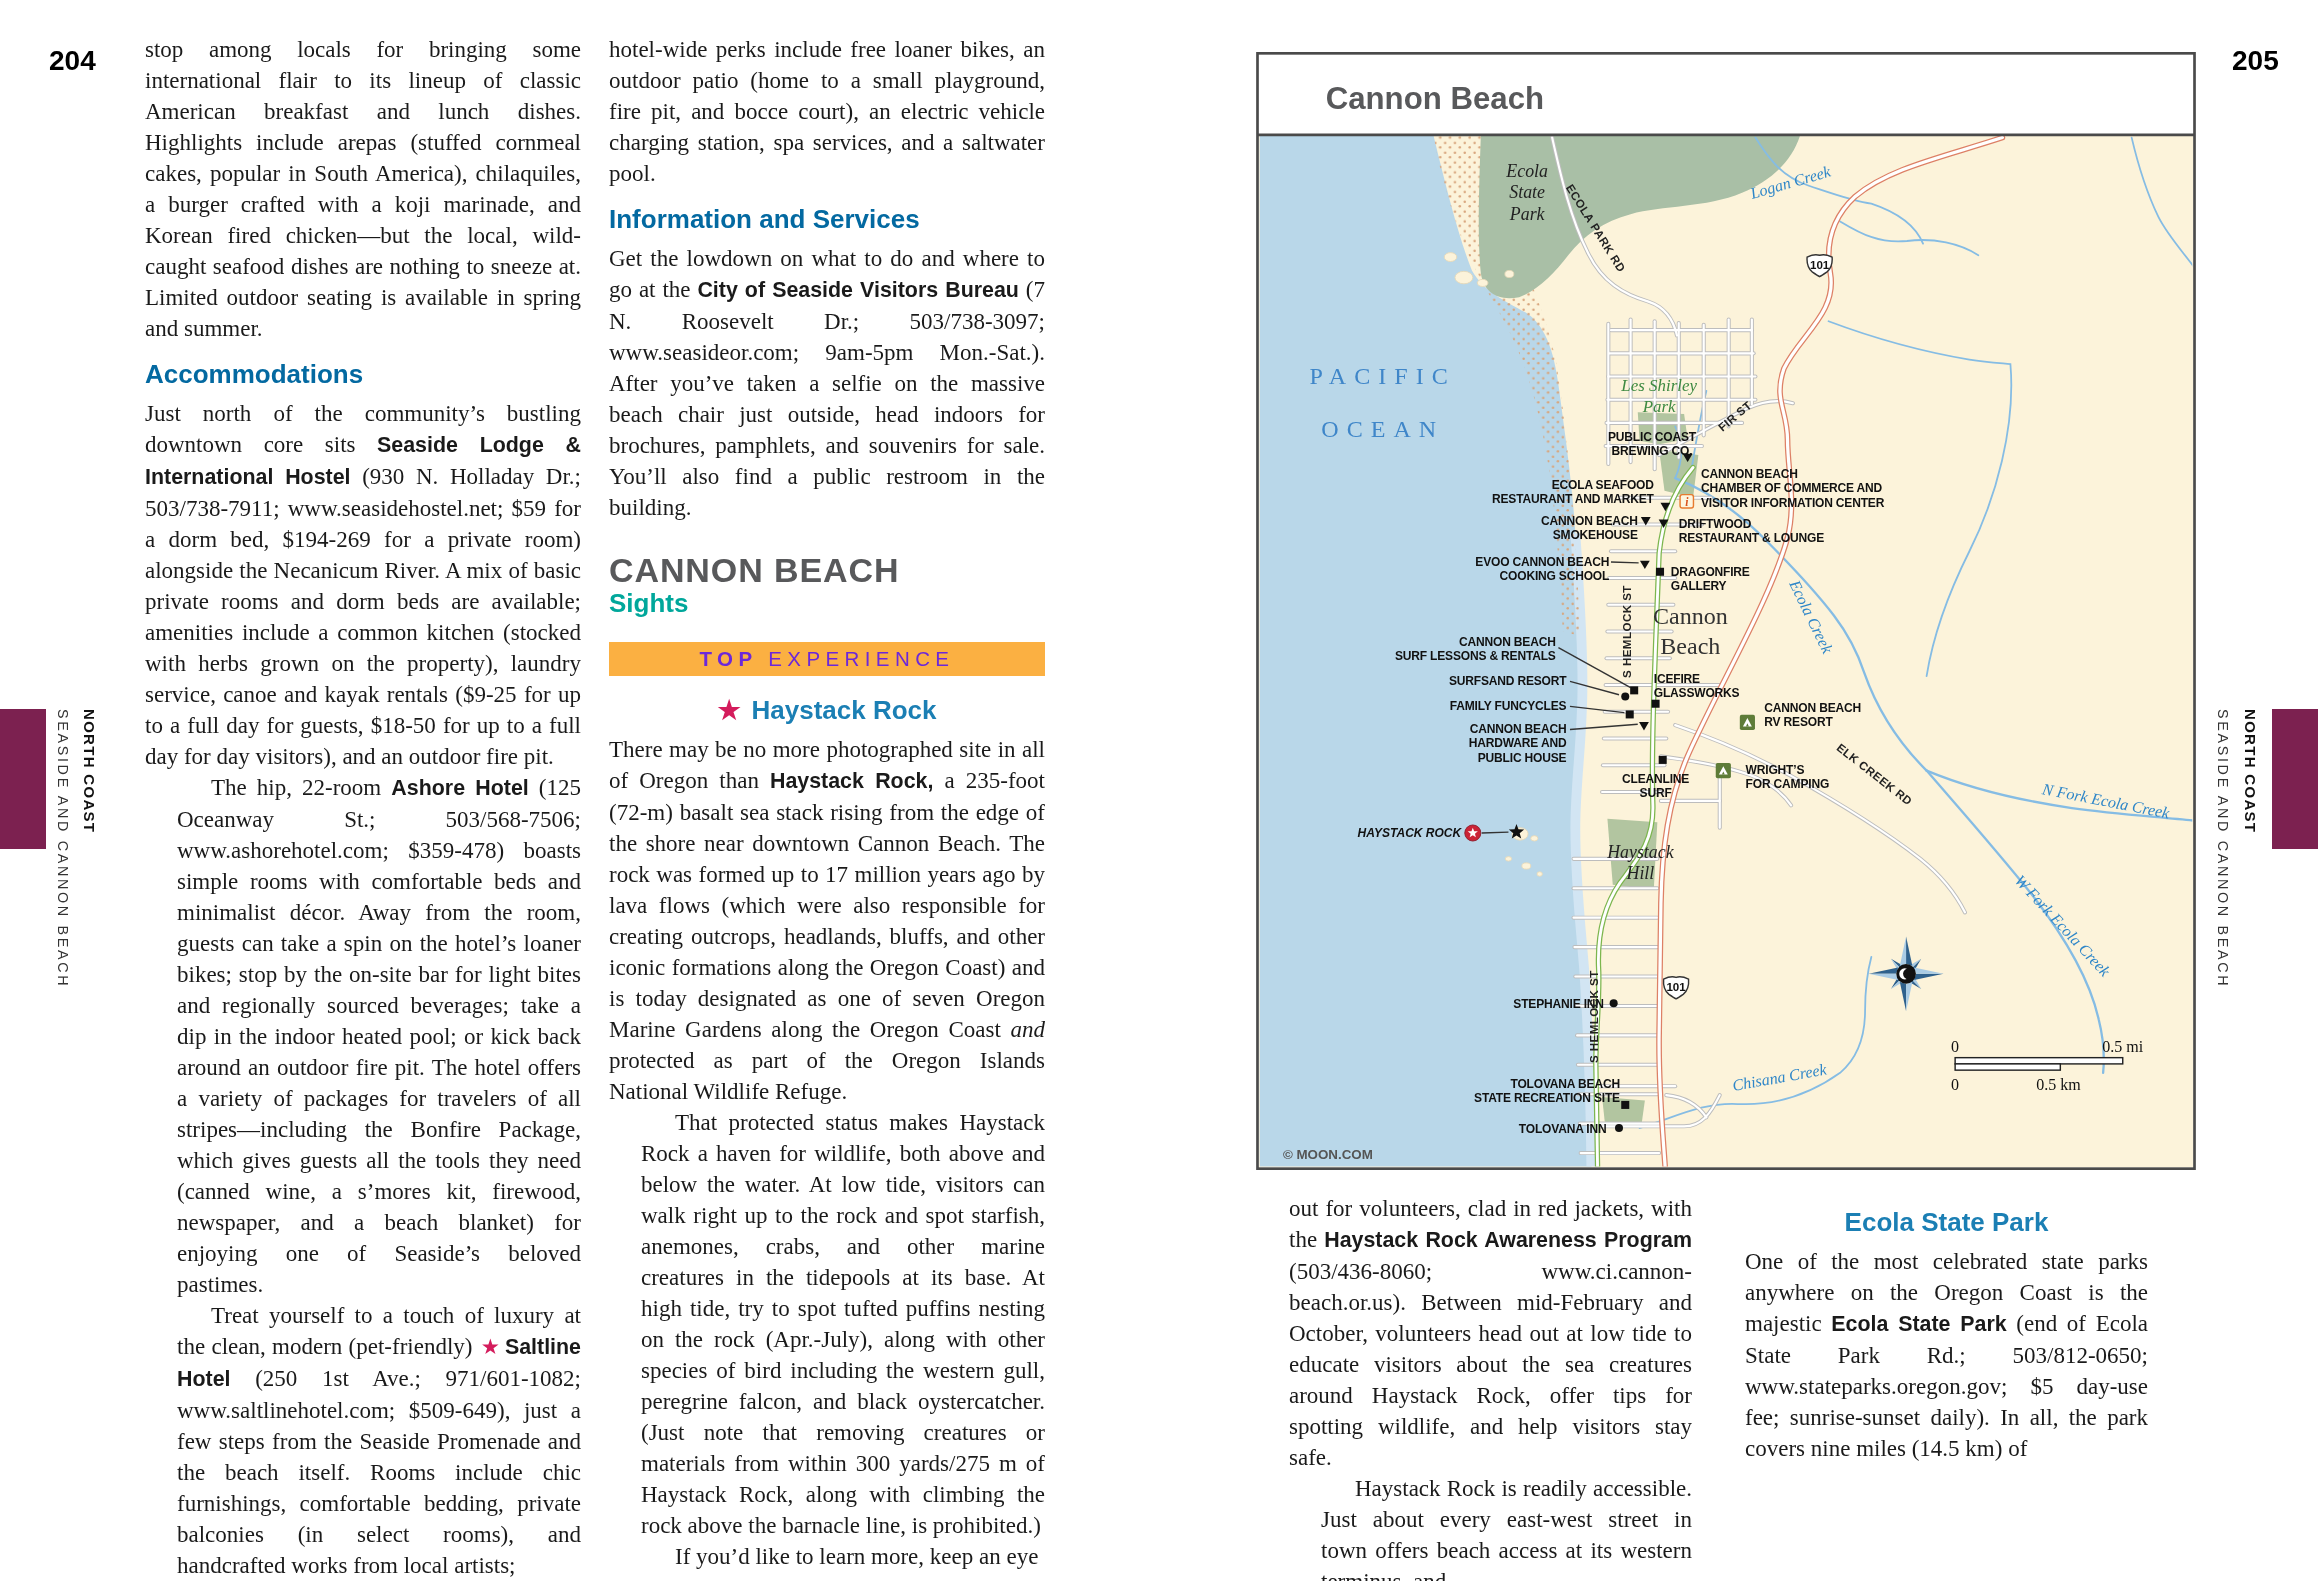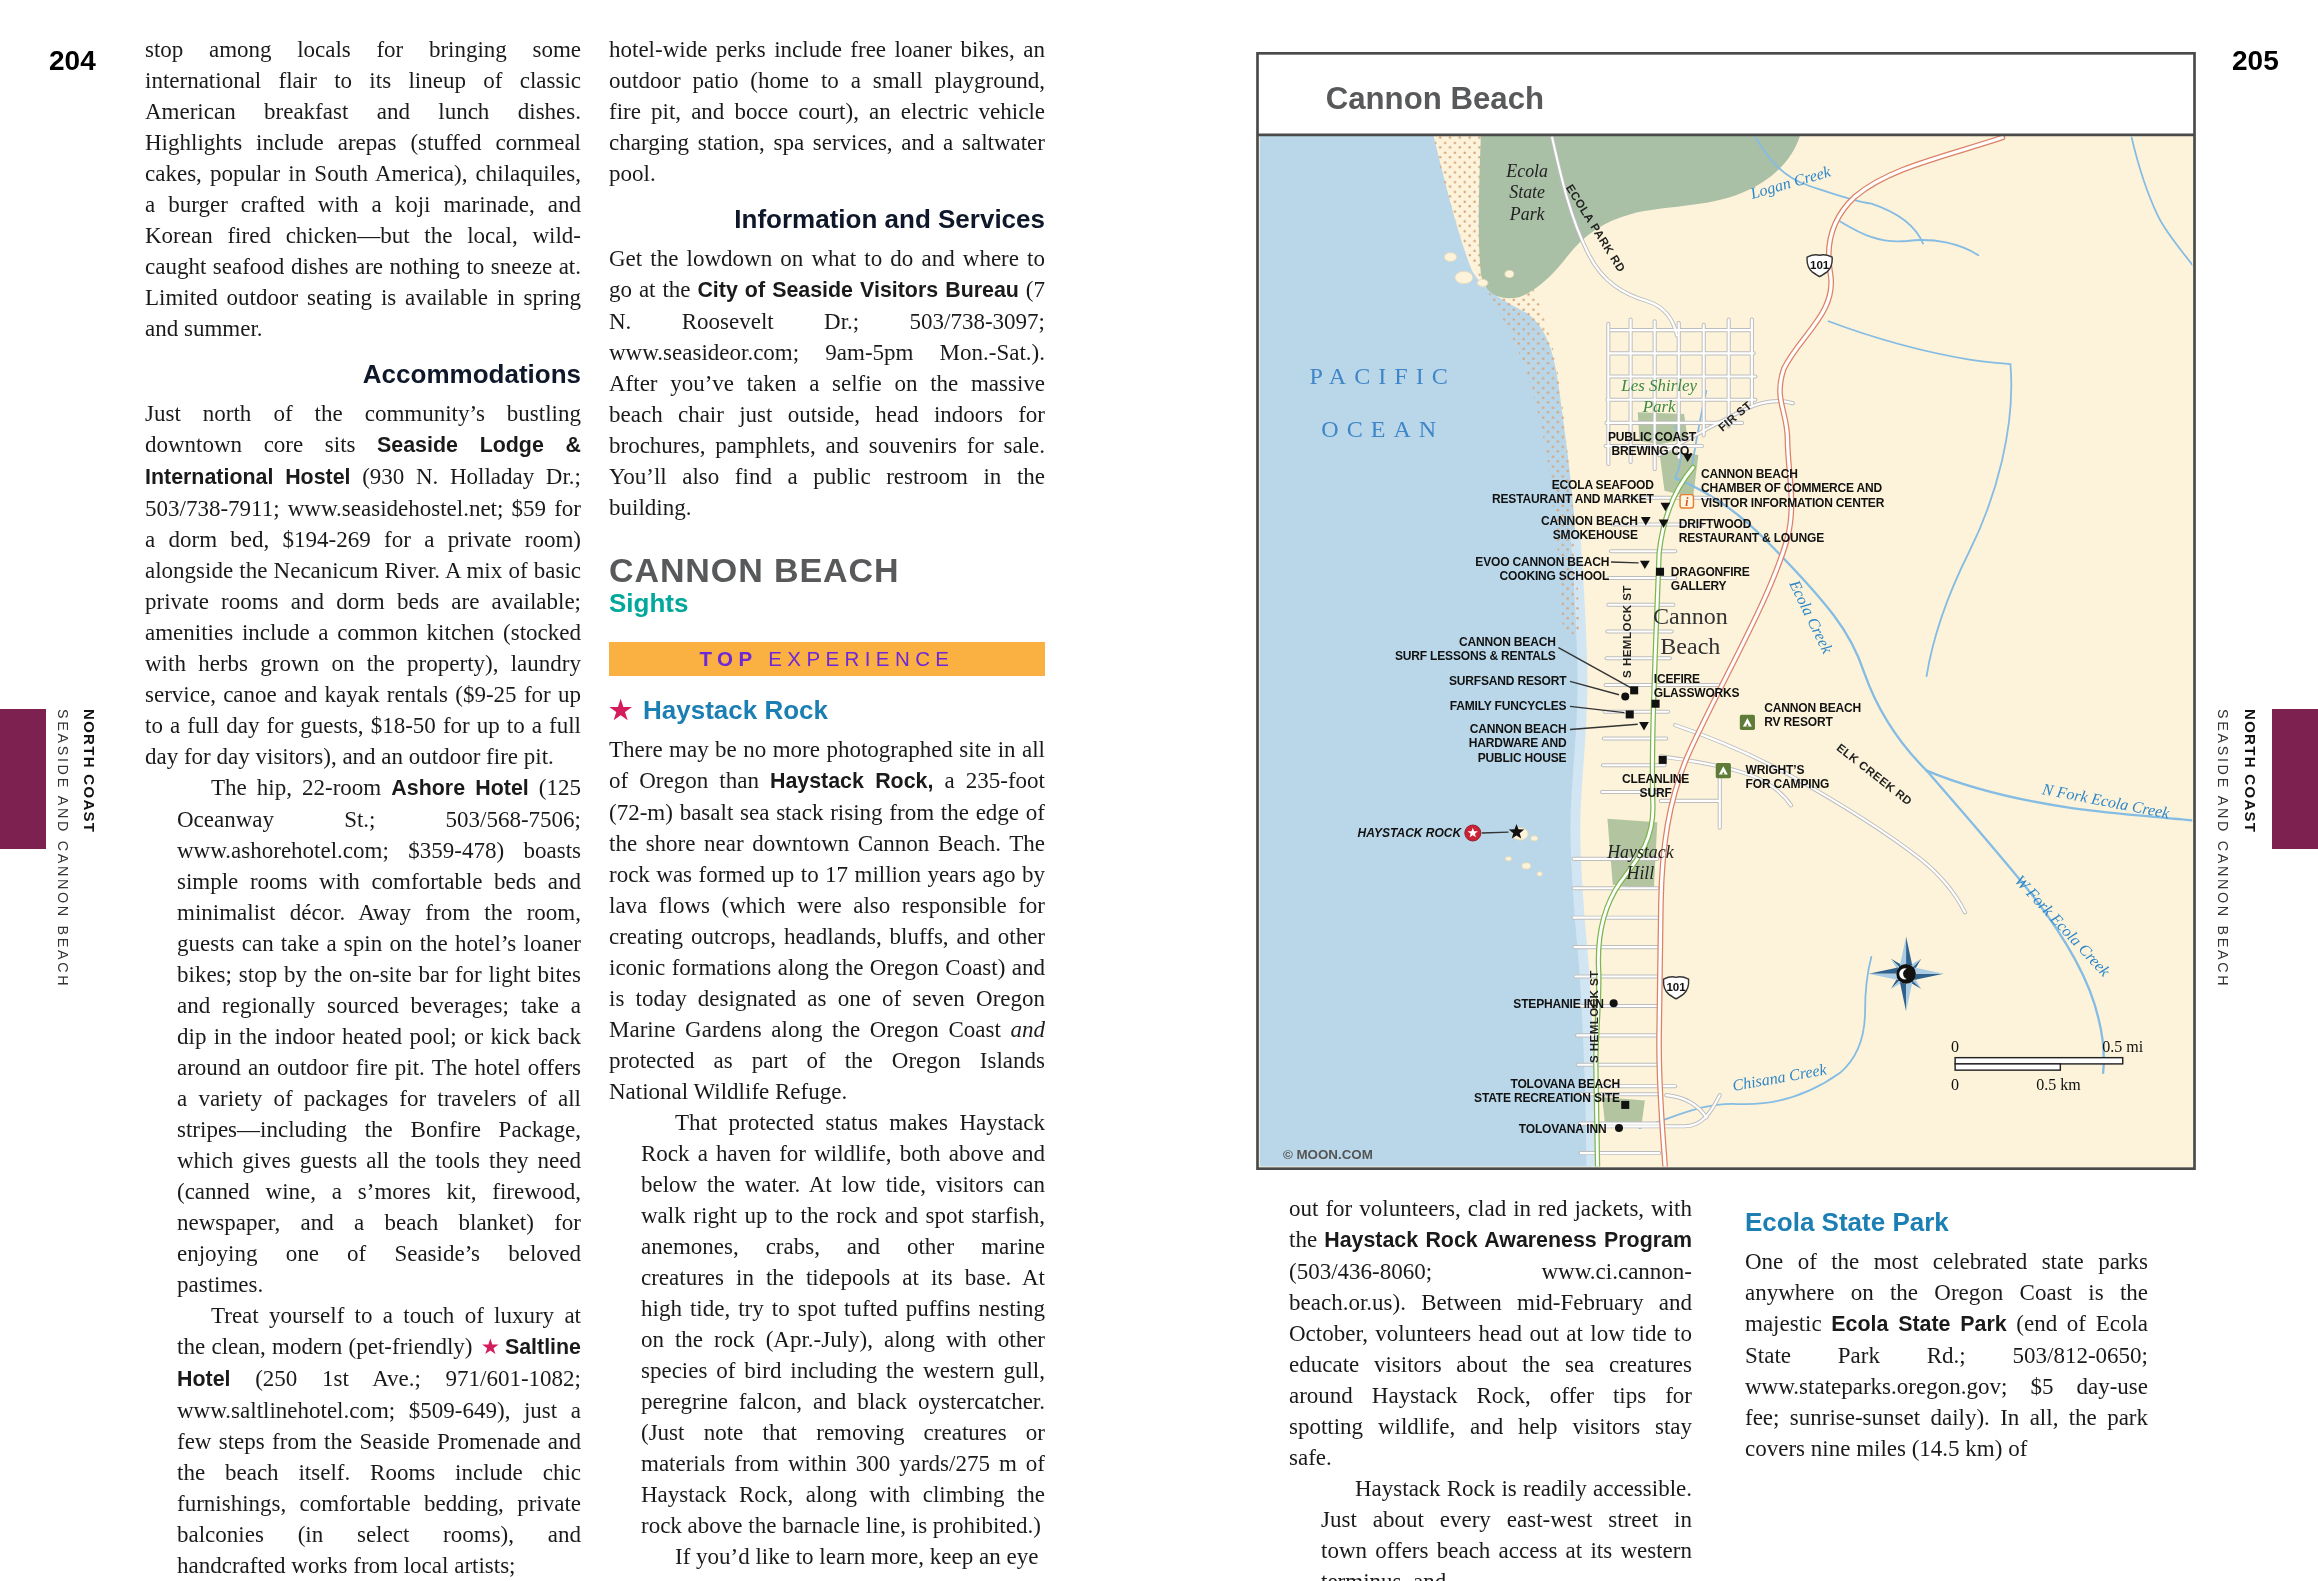--- a/index.html
+++ b/index.html
@@ -8,31 +8,31 @@
   .pagenum{position:absolute;top:45px;font-family:"Liberation Sans",sans-serif;
            font-weight:bold;font-size:28px;color:#000000;}
   #pn-left{left:49px;} #pn-right{left:2232px;}
   
   .col{position:absolute;font-size:23px;line-height:31px;text-align:justify;}
   .col p{margin:0;}
   .col p.indent{text-indent:34px;margin-left:32px;}
   .sans-bold{font-family:"Liberation Sans",sans-serif;font-weight:bold;font-size:21.4px;}
   .star-inline{color:#d41c5c;font-size:21.4px;padding:0 4.5px 0 1.8px;font-family:"Liberation Sans",sans-serif;}
   .h-teal{font-family:"Liberation Sans",sans-serif;font-weight:bold;font-size:26px;
-          color:#0f172a;margin:15px 0 8px;text-align:right;}
+          color:#0369a1;margin:15px 0 8px;text-align:left;}
   .h-big{font-family:"Liberation Sans",sans-serif;font-weight:bold;font-size:34px;
          letter-spacing:0.9px;color:#58595b;margin:32px 0 0;text-align:left;}
   .h-sights{font-family:"Liberation Sans",sans-serif;font-weight:bold;font-size:26px;
             color:#00a79b;margin:1.8px 0 0;text-align:left;}
   .banner{margin:23px 0 19.6px;height:34px;line-height:34px;background:#fbb042;text-align:center;
           font-family:"Liberation Sans",sans-serif;font-size:20.5px;color:#6d28d9;letter-spacing:5.4px;}
   .banner .banner-bold{font-weight:bold;}
   .banner .banner-light{font-weight:normal;}
   .h-blue{font-family:"Liberation Sans",sans-serif;font-weight:bold;font-size:26px;
-          color:#1b7fb4;margin:14.3px 0 8px;text-align:left;}
+          color:#1b7fb4;margin:14.3px 0 8px;text-align:center;}
   .h-blue .star-big{color:#d41c5c;margin-right:10.7px;}
   
   .vert{position:absolute;writing-mode:vertical-rl;font-family:"Liberation Sans",sans-serif;
         white-space:nowrap;width:21.4px;}
   .side-bold{font-weight:bold;font-size:15px;letter-spacing:1.3px;color:#111;}
   .side-reg{font-size:14.3px;letter-spacing:2.7px;color:#333;}
   .tab{position:absolute;width:46px;height:140px;background:#7c2150;}
   
   .map{position:absolute;left:1256px;top:52px;width:940px;height:1118px;margin:0;}
   .map svg{display:block;}

